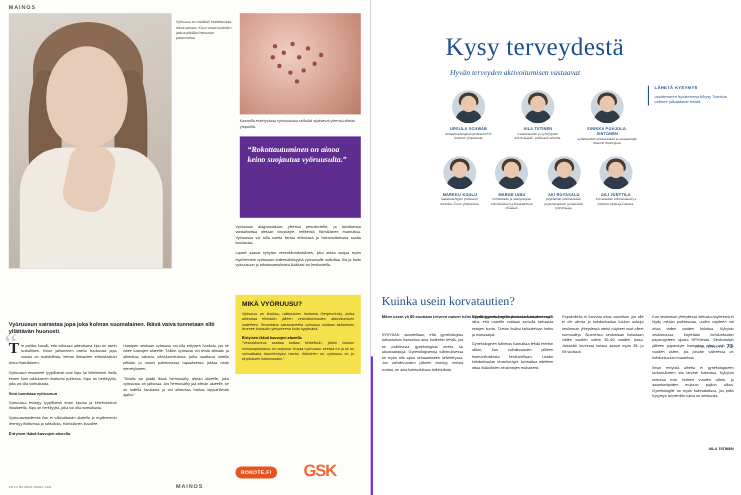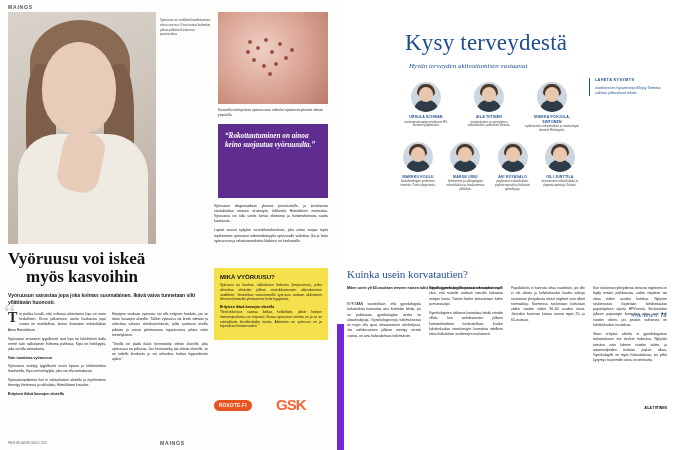--- a/index.html
+++ b/index.html
@@ -22,21 +22,21 @@
     background: #ffffff;
   }
 
   
   .left-page {
     position: absolute;
     left: 0; top: 0;
     width: 337px;
     height: 450px;
     background: #fdfdfb;
-    border-right: 7px solid #6d28d9;
+    border-right: 2px solid #6d28d9;
   }
   .mainos-top {
     position: absolute;
     left: 8px; top: 4px;
     font-size: 5px;
     letter-spacing: 0.8px;
     color: #555;
     font-weight: bold;
   }
   .mainos-bottom {
@@ -247,21 +247,21 @@
   }
   .yellow-box .bsub {
     font-weight: bold;
     font-size: 3.5px;
     display: block;
     margin: 3px 0 1px 0;
   }
 
   .ad-footer {
     position: absolute;
-    left: 214px; top: 396px;
+    left: 214px; top: 420px;
     width: 114px;
     height: 24px;
   }
   .rokote-badge {
     position: absolute;
     left: 0; top: 4px;
     background: #e8541f;
     color: #fff;
     font-size: 4.6px;
     font-weight: bold;
@@ -465,24 +465,20 @@
       <div class="spot" style="left:66px;top:44px"></div>
       <div class="spot" style="left:28px;top:38px"></div>
       <div class="spot" style="left:72px;top:36px"></div>
       <div class="spot" style="left:50px;top:60px"></div>
     </div>
 
     <div class="derm-caption">Kasvoilla esiintyvässä vyöruusussa rakkulat sijaitsevat yleensä silmän ympärillä.</div>
 
     <div class="pullquote-box">“Rokottautuminen on ainoa keino suojautua vyöruusulta.”</div>
 
-    <div class="headline">
-      <span>Vyöruusu voi iskeä</span>
-      <span class="l2">myös kasvoihin</span>
-    </div>
 
     <div class="standfirst">Vyöruusun sairastaa jopa joka kolmas suomalainen. Ikävä vaiva tunnetaan silti yllättävän huonosti.</div>
     <div class="quote-mark">“</div>
 
     <div class="col-left-body">
       <p class="dropcap-p">Tie potilas kuvalli, että vuhosaa aiheuttama kipu on usein tuskallinen. Kivun jatkuminen useita kuukausia jopa vuosia on mahdollista, kertoo ihotautien erikoislääkäri Anna Hämäläinen.</p>
       <p>Vyöruusun ensioireet tyypillisesti ovat kipu tai kihelmöinti iholla ennen kuin rakkulainen ihottuma puhkeaa. Kipu on herkkyyttä, joka voi olla voimakasta.</p>
       <span class="subhead">Voin tunnistaa vyöruusun</span>
       <p>Vyöruusua esiintyy tyypillisesti ensin kipuna ja kihelmöintinä ihoalueella. Kipu on herkkyyttä, joka voi olla voimakasta.</p>
       <p>Vyöruusuepidemiat ilun ei väkivaltaisiin aloitella ja myöhemmin ilmestyy ihottumaa ja rakkuloita, Hämäläinen kuvailee.</p>

